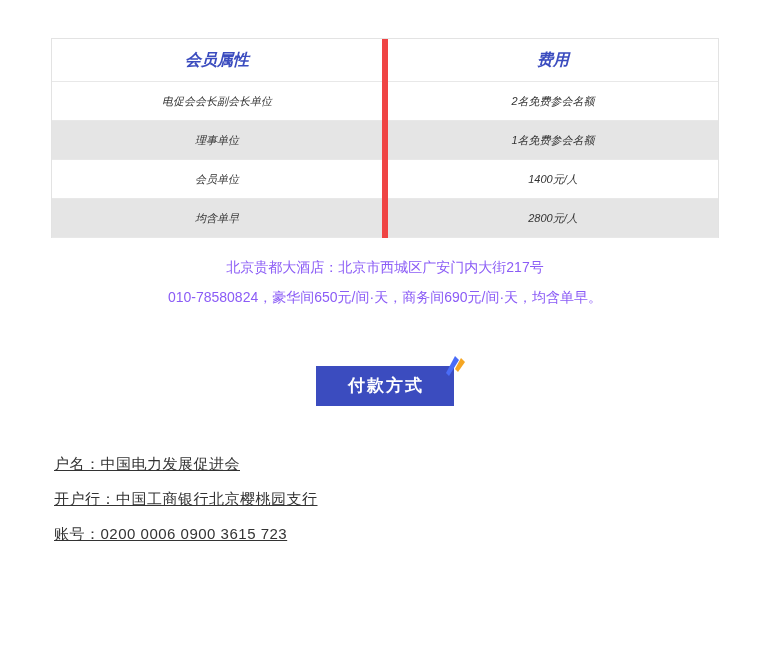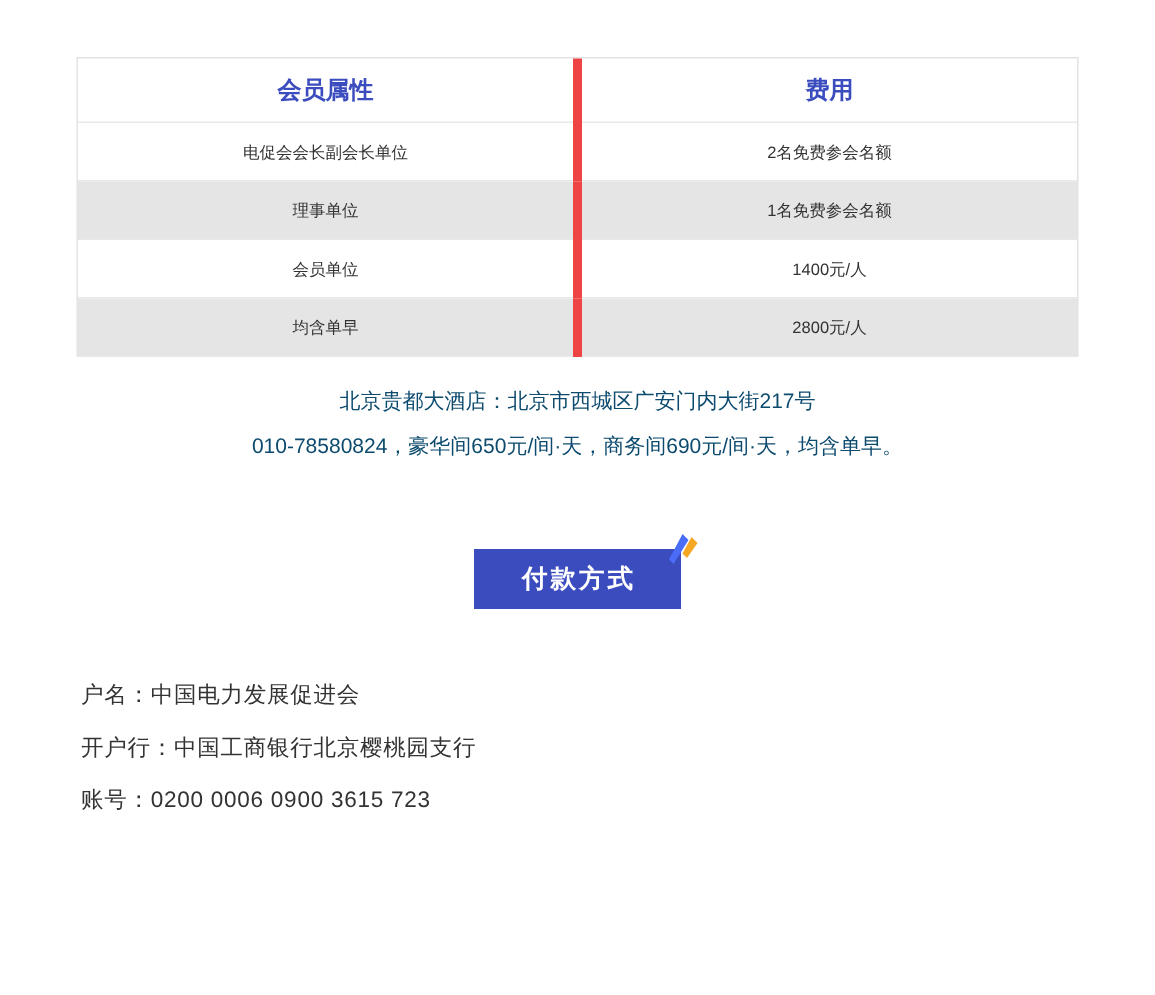--- a/index.html
+++ b/index.html
@@ -44,20 +44,21 @@
     width: 26px;
     height: 26px;
   }
 
   
   .table-wrap {
     width: 666px;
     margin: 38px auto 0 auto;
     border: 1px solid #e3e3e3;
     border-bottom: none;
+    font-style: italic;
   }
   table.fee {
     width: 100%;
     border-collapse: collapse;
     table-layout: fixed;
   }
   table.fee th,
   table.fee td {
     border-bottom: 1px solid #e8e8e8;
     text-align: center;
@@ -88,35 +89,36 @@
     letter-spacing: 0.3px;
   }
   .hotel {
     width: 666px;
     margin: 0 auto;
     text-align: center;
   }
   .hotel p {
     margin: 0;
     font-size: 14px;
-    color: #0c4a6e;
+    color: #8b5cf6;
     line-height: 30px;
   }
   .hotel p.first {
     padding-top: 14px;
   }
 
   
   .pay-banner-wrap {
     margin-top: 54px;
   }
   .pay-info {
     width: 666px;
     margin: 40px auto 0 auto;
     padding-left: 4px;
+    text-decoration: underline;
   }
   .pay-info p {
     margin: 0;
     font-size: 15px;
     color: #333333;
     line-height: 35px;
     letter-spacing: 0.5px;
   }
 </style>
 </head>

